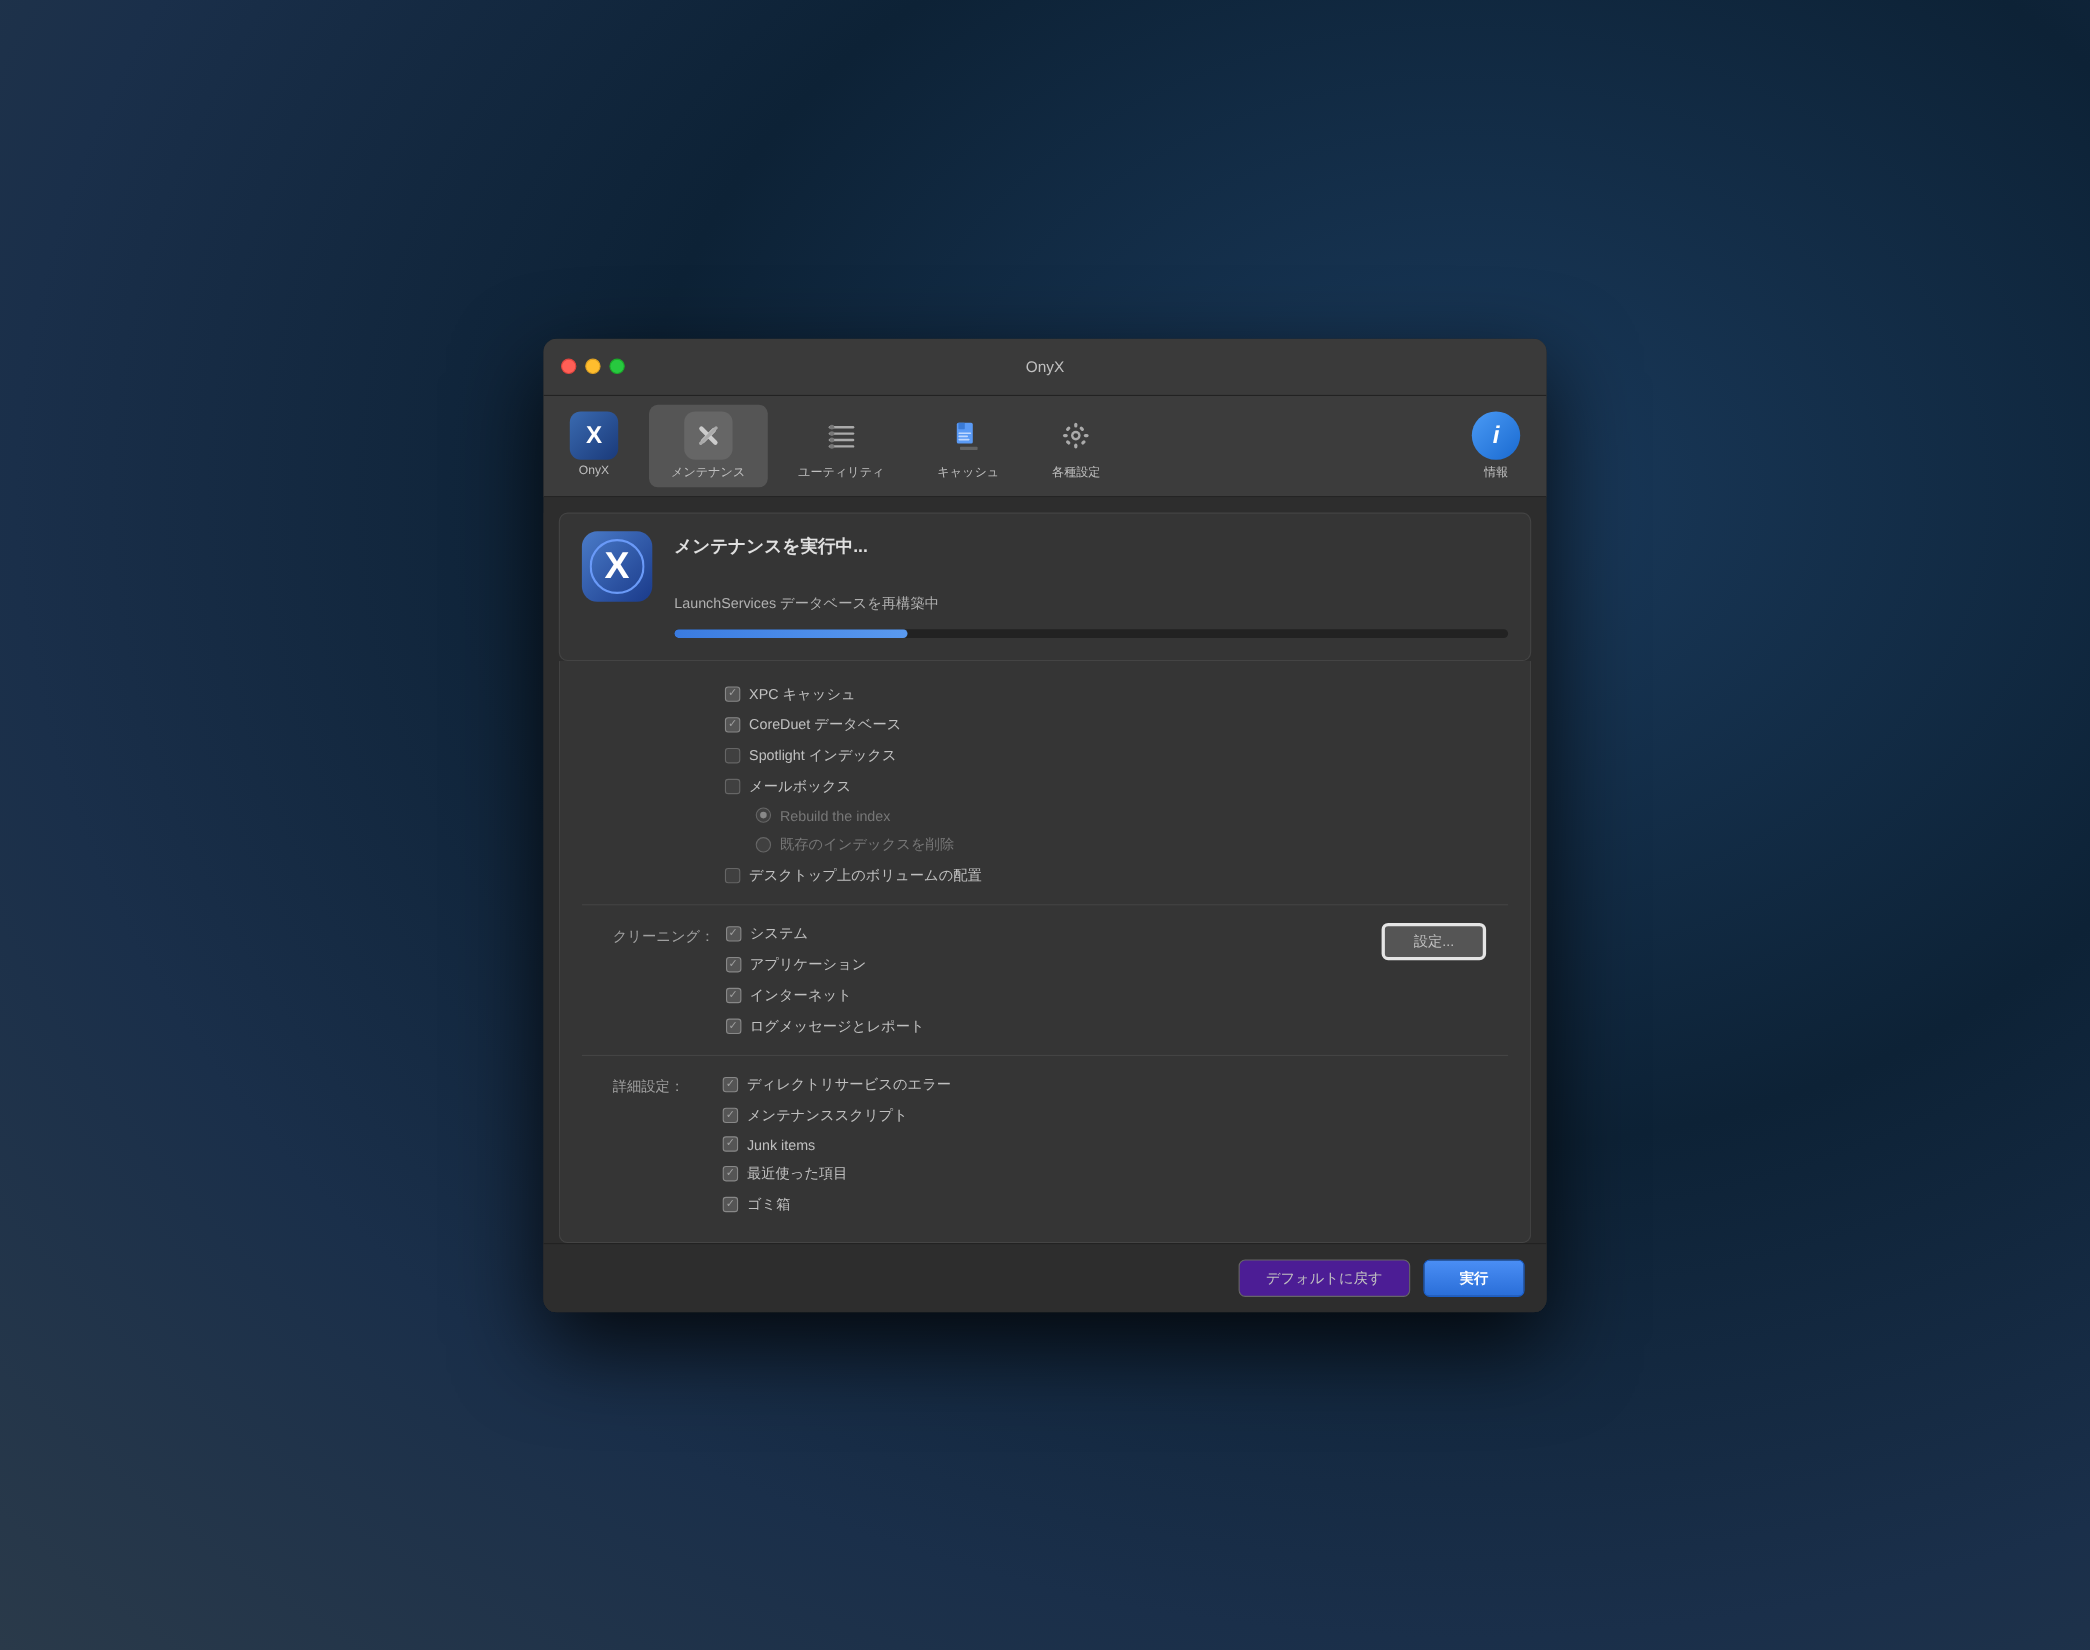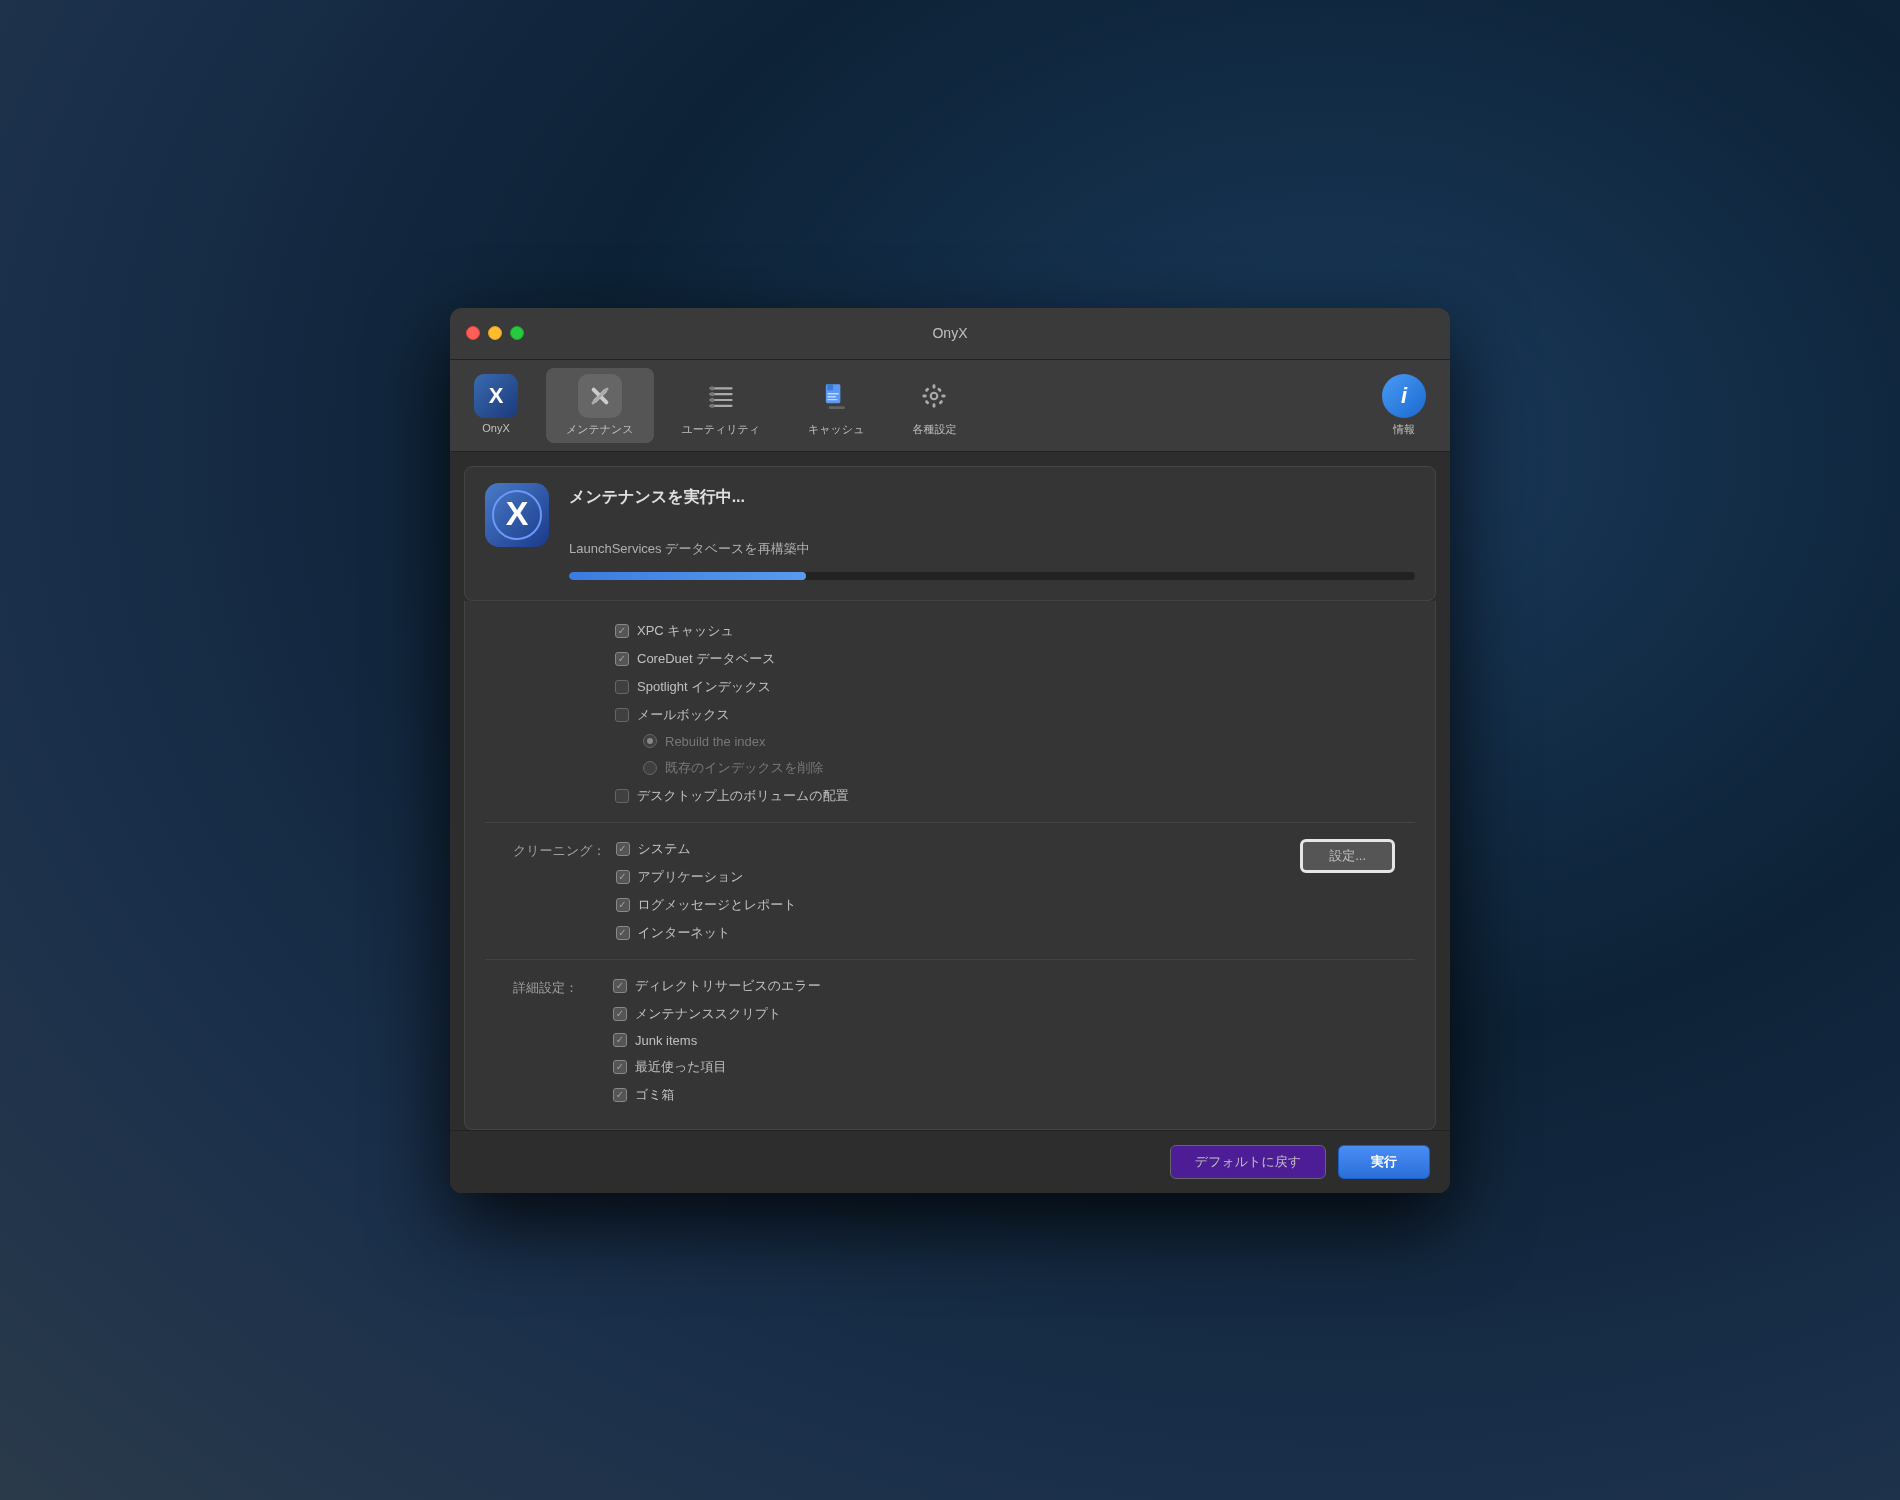--- a/index.html
+++ b/index.html
@@ -11,21 +11,21 @@
       background-image: radial-gradient(ellipse at 70% 30%, #1a3a5c 0%, #0d2236 40%, #1a2f4a 70%, #2a3a4a 100%);
       display: flex;
       align-items: center;
       justify-content: center;
       font-family: -apple-system, "Helvetica Neue", Arial, sans-serif;
       overflow: hidden;
     }
 
     
     .window {
-      width: 1000px;
+      width: 912px;
       background: #2d2d2d;
       border-radius: 12px;
       box-shadow: 0 30px 80px rgba(0,0,0,0.8);
       overflow: hidden;
       position: relative;
     }
 
     
     .titlebar {
       background: #3a3a3a;
@@ -536,25 +536,25 @@
           <div class="option-row">
             <div class="checkbox checked"></div>
             <span class="option-label">システム</span>
           </div>
           <div class="option-row">
             <div class="checkbox checked"></div>
             <span class="option-label">アプリケーション</span>
           </div>
           <div class="option-row">
             <div class="checkbox checked"></div>
+            <span class="option-label">インターネット</span>
+          </div>
+          <div class="option-row">
+            <div class="checkbox checked"></div>
             <span class="option-label">ログメッセージとレポート</span>
-          </div>
-          <div class="option-row">
-            <div class="checkbox checked"></div>
-            <span class="option-label">インターネット</span>
           </div>
         </div>
 
         <div style="display:flex; align-items:center; padding-top: 4px; padding-right: 20px;">
           <button class="settings-btn">設定...</button>
         </div>
       </div>
 
       <hr class="section-divider">
 

